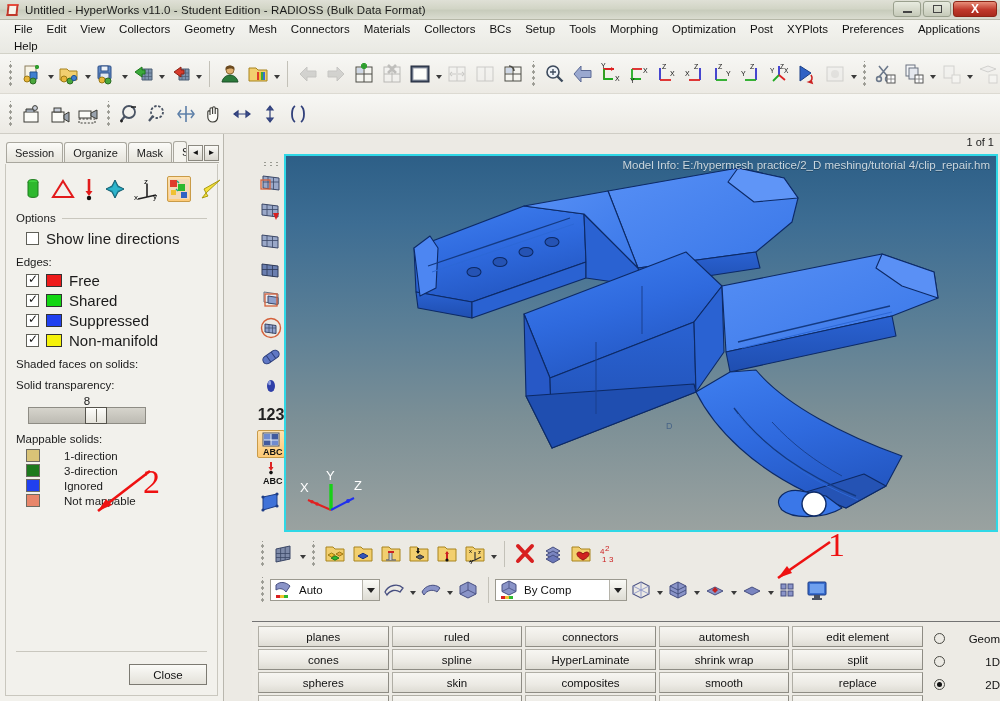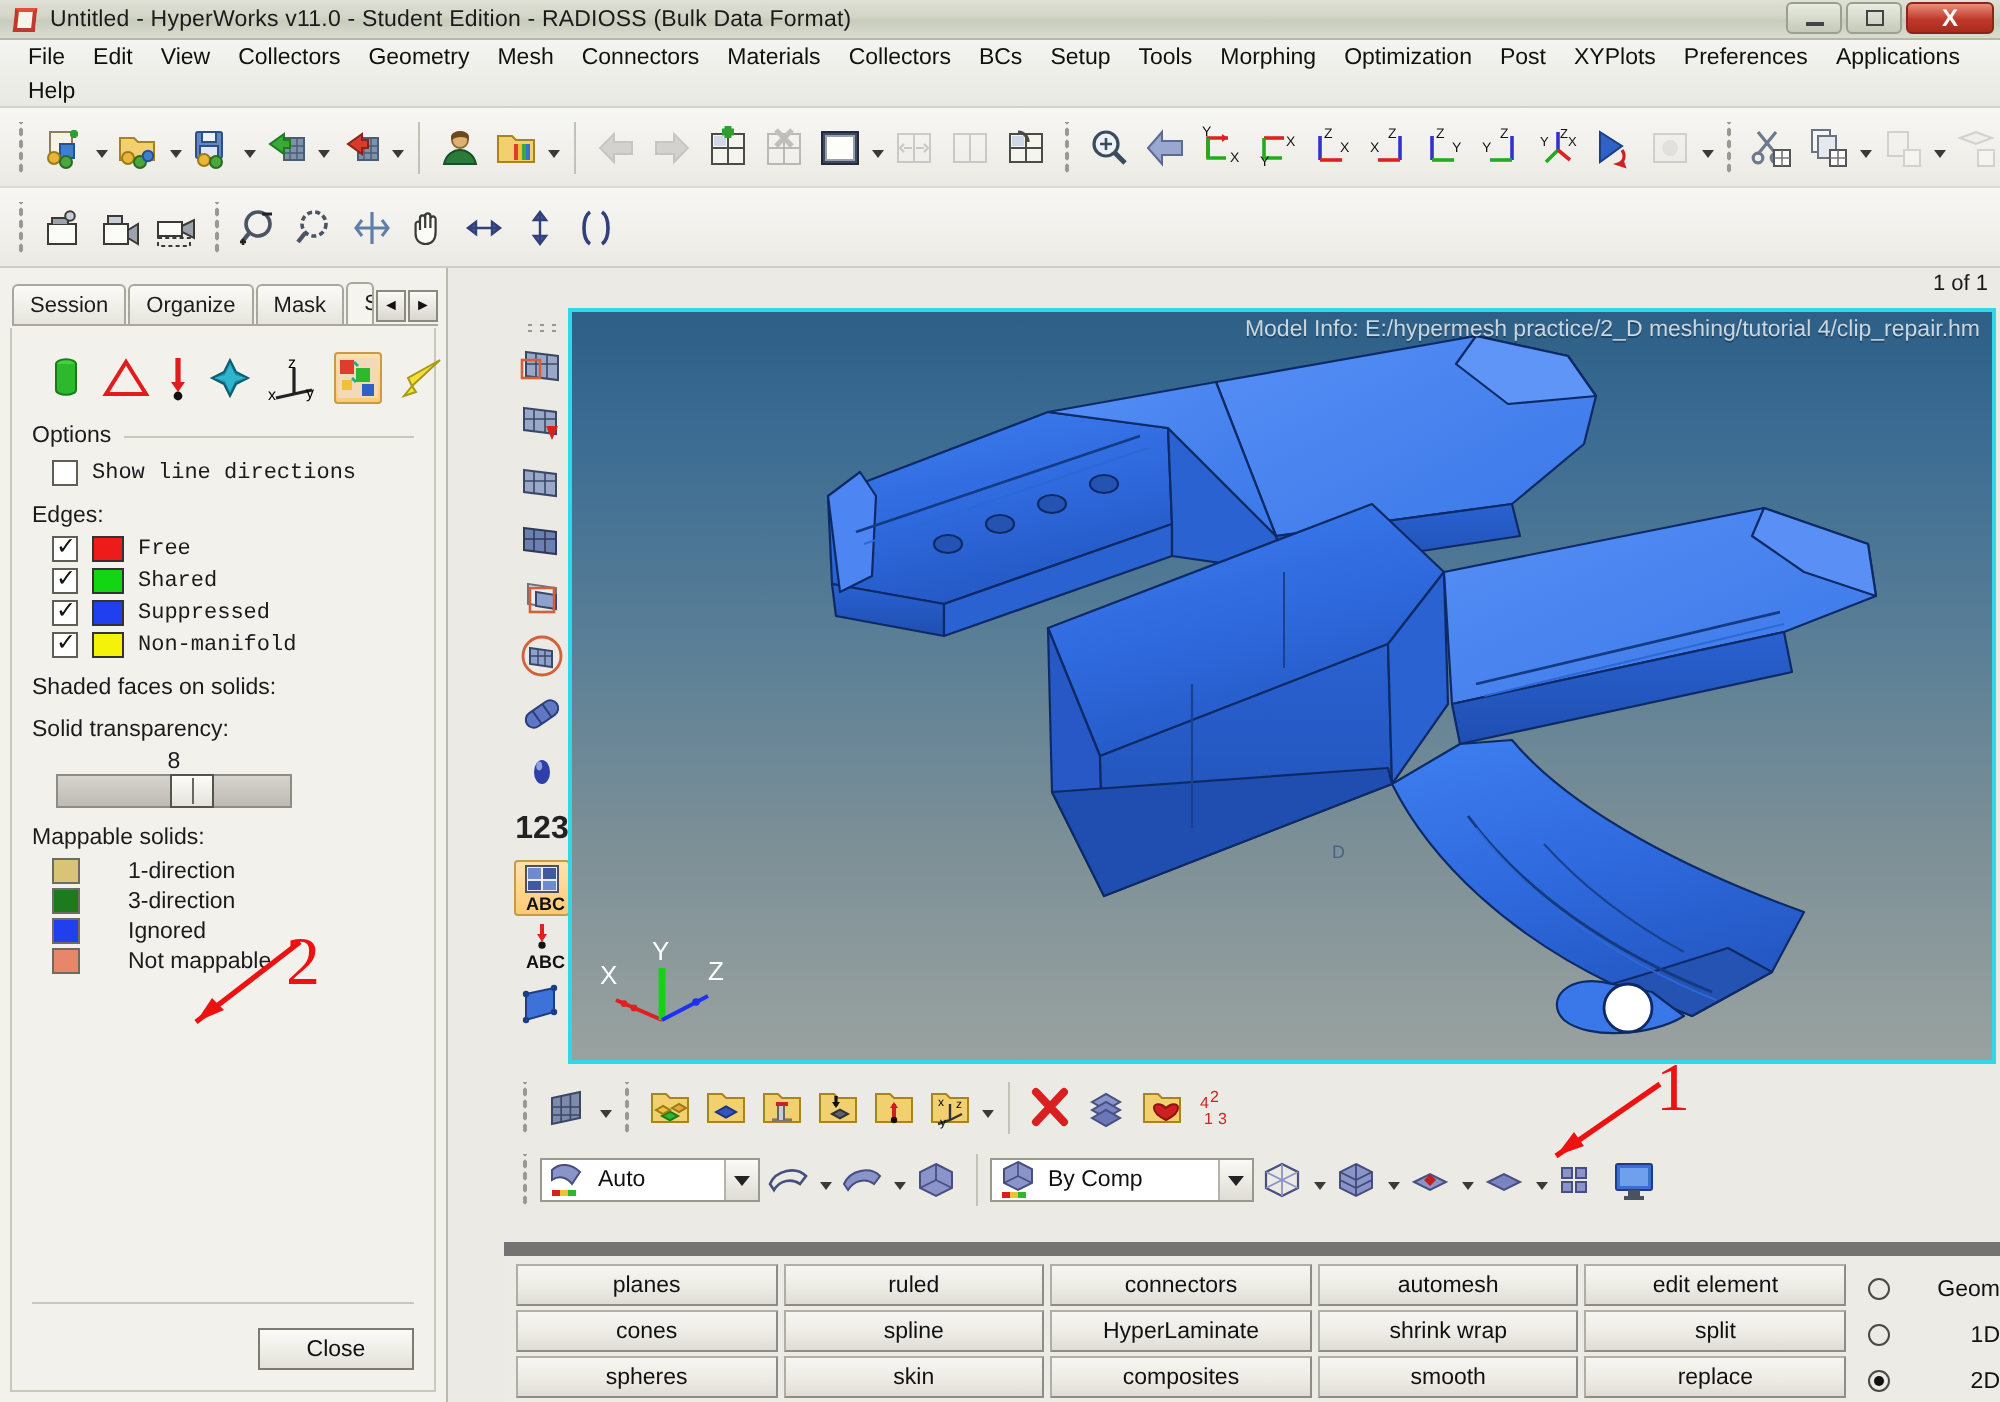--- a/index.html
+++ b/index.html
@@ -141,21 +141,21 @@
   .iconbtn { width: 26px; height: 26px; position: relative; display: flex; align-items: center; justify-content: center; }
   .iconbtn.selected {
     background: linear-gradient(to bottom,#ffe2ae,#fdca76);
     border: 1px solid #c99b48; border-radius: 2px;
   }
   .grouplabel {
     font-size: 11.5px; color: #1b1b1b; display: flex; align-items: center; gap: 6px;
     margin: 2px 0 6px 0;
   }
   .grouplabel .line { flex: 1; height: 1px; background: #c9c7be; }
-  .chkrow { display: flex; align-items: center; gap: 7px; margin: 3px 0 3px 10px; font-size: 11px; color: #1b1b1b; font-family: Liberation Mono, monospace; }
+  .chkrow { display: flex; align-items: center; gap: 7px; margin: 3px 0 3px 10px; font-size: 15px; color: #1b1b1b; }
   .cbox {
     width: 13px; height: 13px; border: 1px solid #5f5f58; background: #fff;
     position: relative; flex: 0 0 auto;
   }
   .cbox.checked::after {
     content: "✓"; position: absolute; left: 1px; top: -3px;
     font-size: 12px; color: #111; font-family: "DejaVu Sans", sans-serif;
   }
   .swatch { width: 16px; height: 13px; border: 1px solid #333; flex: 0 0 auto; }
   .plainlabel { font-size: 11.5px; color: #1b1b1b; margin: 9px 0 4px 0; }
@@ -244,21 +244,21 @@
     display: flex; align-items: center; justify-content: center;
   }
   .combobox .cb-arrow::after {
     content: ""; border-left: 4px solid transparent; border-right: 4px solid transparent;
     border-top: 5px solid #222;
   }
 
   
   .bottompanel {
     position: absolute; left: 252px; top: 621px; width: 748px; height: 80px;
-    background: #edebe5; border-top: 7px solid #737373;
+    background: #edebe5; border-top: 1px solid #737373;
     display: flex;
   }
   .menugrid {
     flex: 1; display: grid;
     grid-template-columns: repeat(5, 1fr);
     grid-auto-rows: 23px;
     gap: 0;
     padding: 4px 2px 0 6px;
   }
   .mcell {

